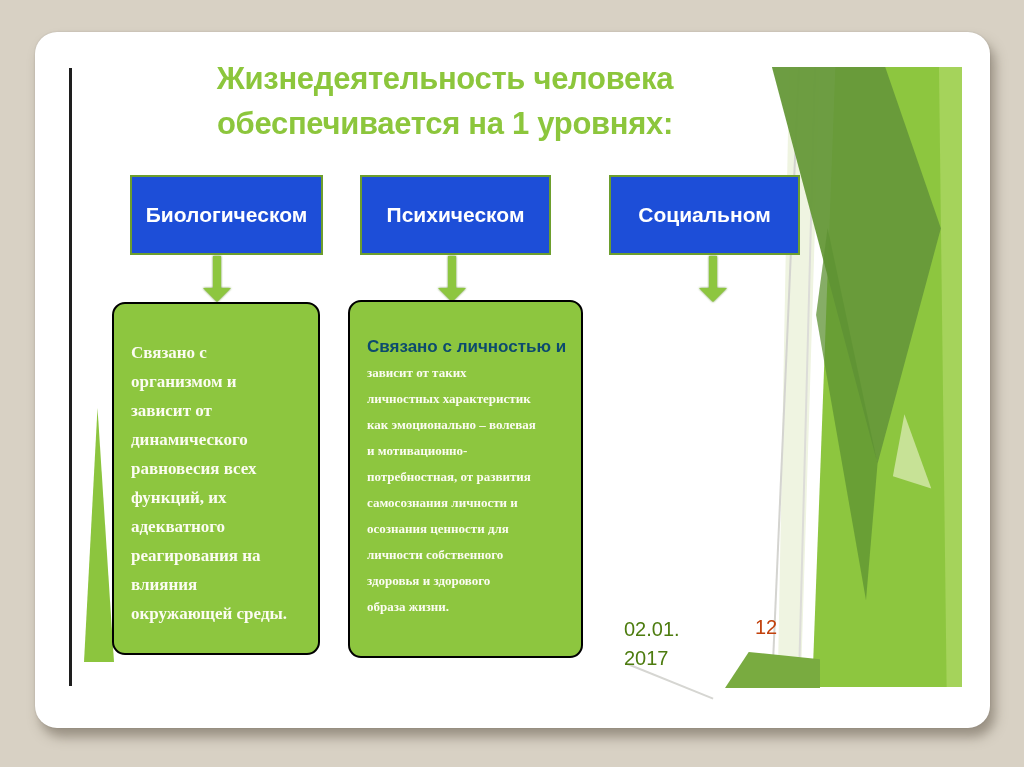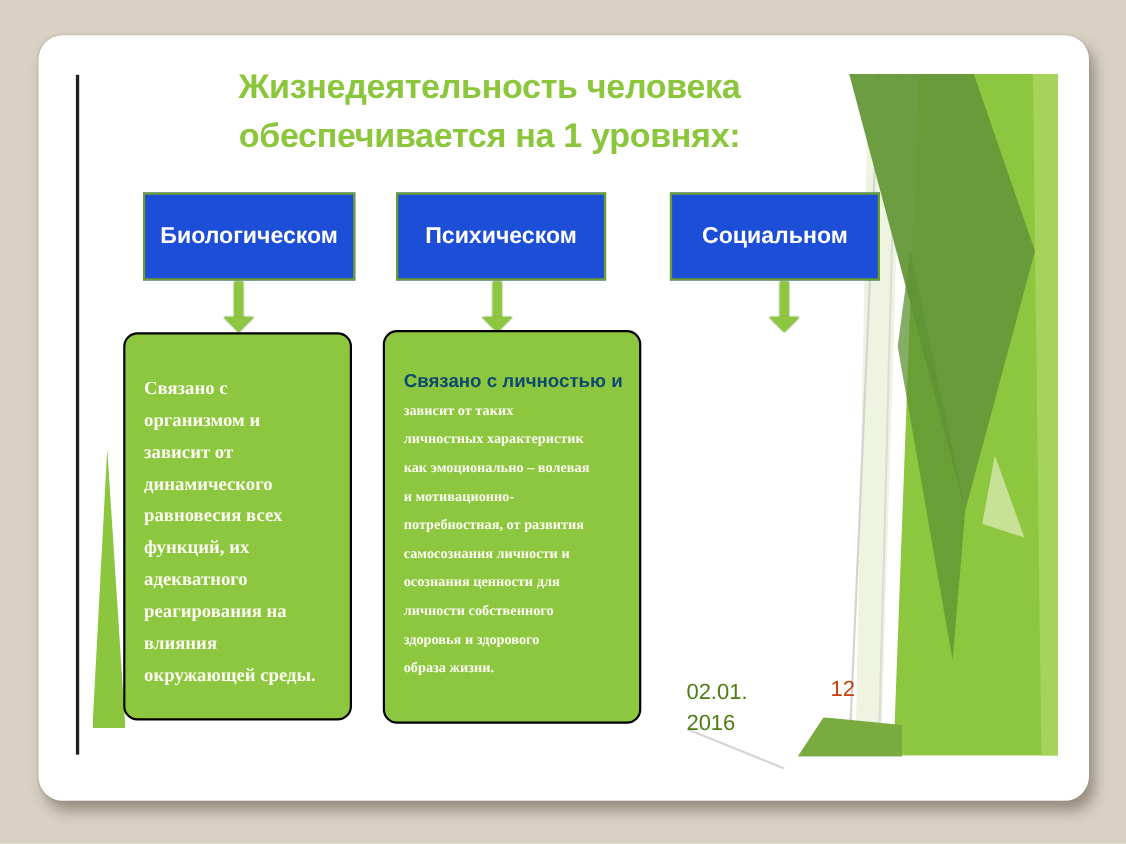--- a/index.html
+++ b/index.html
@@ -159,17 +159,17 @@
 потребностная, от развития
 самосознания личности и
 осознания ценности для
 личности собственного
 здоровья и здорового
 образа жизни.</div>
   </div>
 
   <div class="datebox">
     <div>02.01.</div>
-    <div>2016</div>
+    <div>2017</div>
   </div>
   <div class="pagenum">12</div>
 
 </div>
 
 </body></html>

